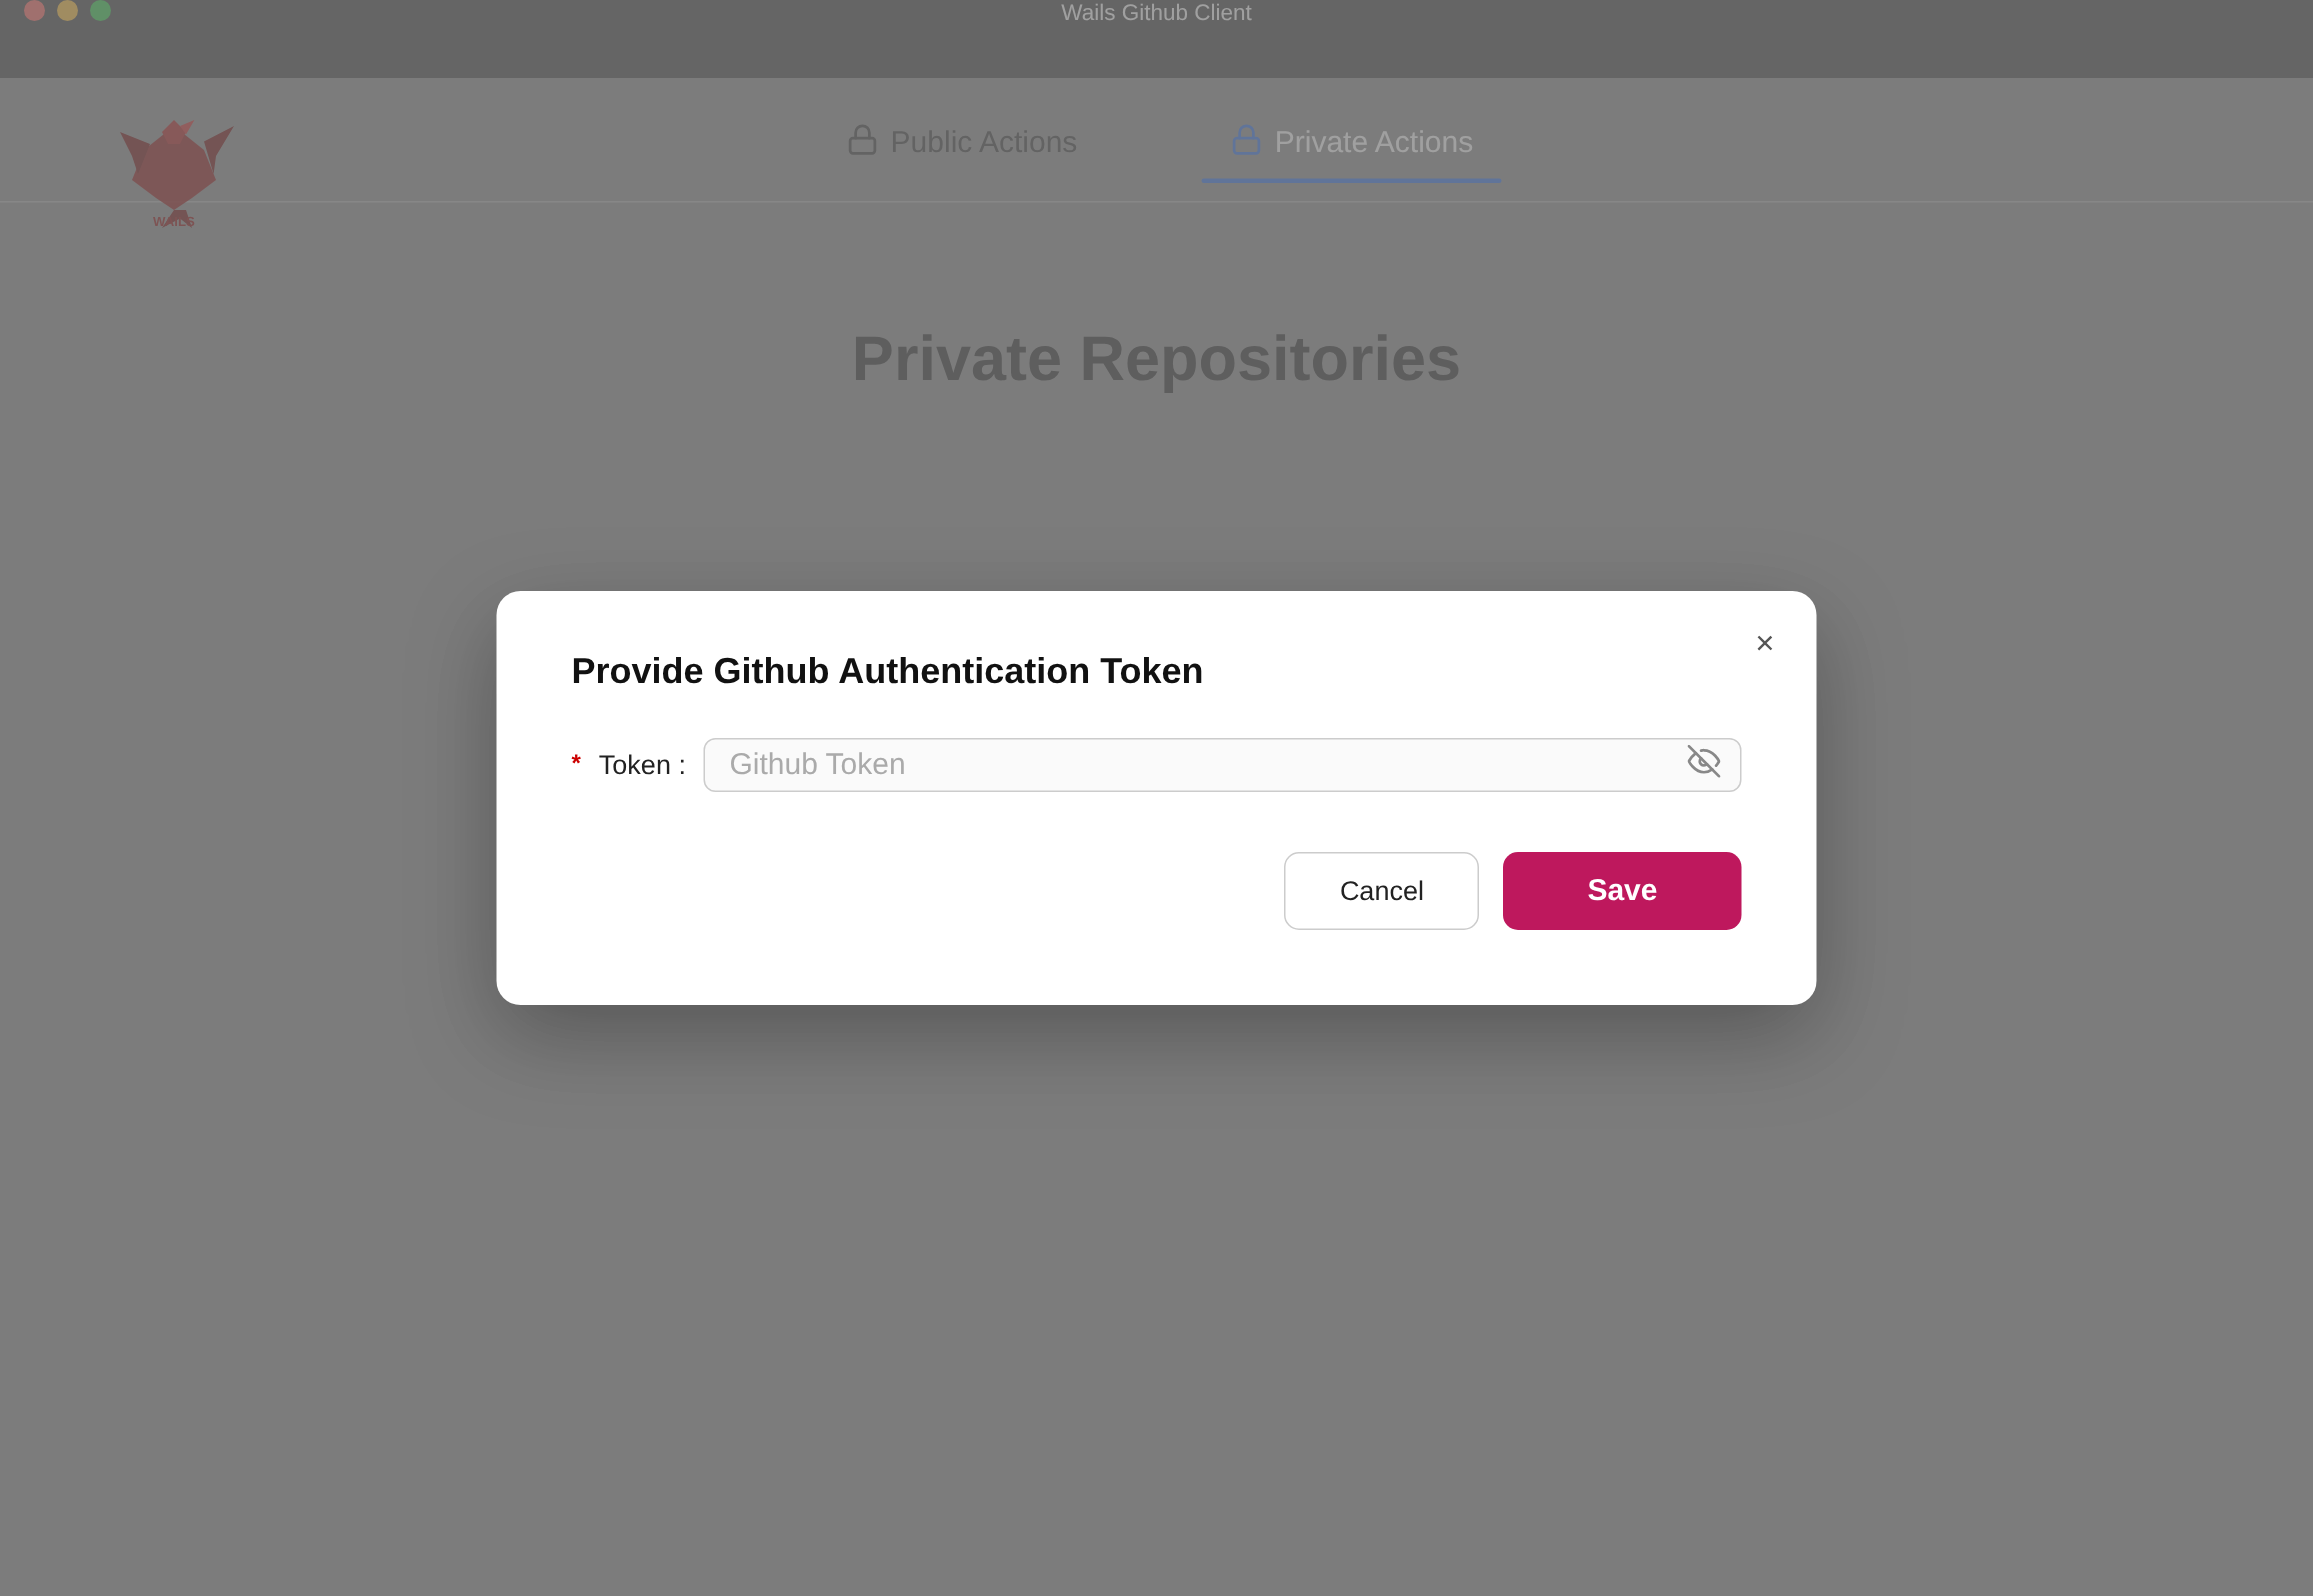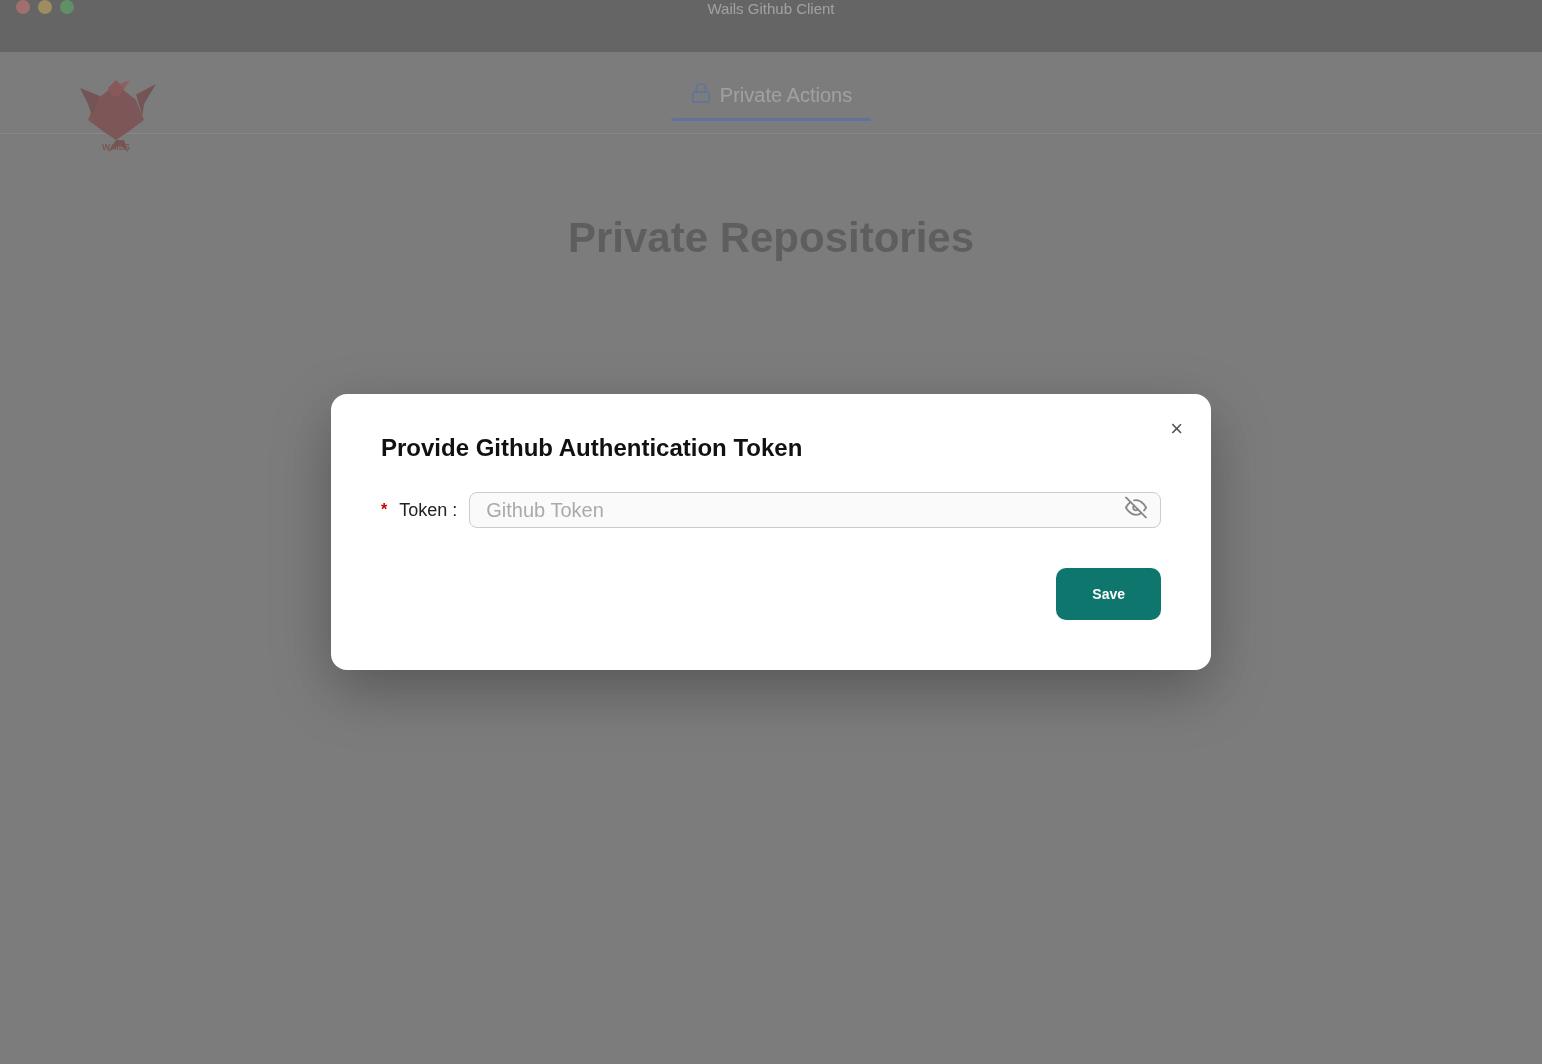--- a/index.html
+++ b/index.html
@@ -259,25 +259,25 @@
       border-radius: 10px;
       background: #ffffff;
       font-size: 18px;
       font-weight: 500;
       color: #222222;
       cursor: pointer;
     }
 
     .btn-save {
       height: 52px;
-      padding: 0 36px;
+      padding: 0 56px;
       border: none;
       border-radius: 10px;
-      background: #0f766e;
-      font-size: 14px;
+      background: #be185d;
+      font-size: 20px;
       font-weight: 700;
       color: #ffffff;
       cursor: pointer;
     }
 
     
     .lock-icon {
       display: inline-block;
       vertical-align: middle;
     }
@@ -315,20 +315,32 @@
 
           <polygon points="45,85 35,100 50,92 60,100 55,85" fill="#6b0000"></polygon>
         </g>
 
         <text x="45" y="98" text-anchor="middle" fill="#8b0000" font-size="11" font-weight="bold" font-family="sans-serif">WAILS</text>
       </svg>
     </div>
 
     <div class="tabs-container">
 
+      <div class="tab-item inactive">
+        <div class="tab-inner">
+          <span class="lock-icon">
+            <svg width="22" height="22" viewBox="0 0 24 24" fill="none" stroke="#333333" stroke-width="2" stroke-linecap="round" stroke-linejoin="round">
+              <rect x="3" y="11" width="18" height="11" rx="2" ry="2"></rect>
+              <path d="M7 11V7a5 5 0 0 1 10 0v4"></path>
+            </svg>
+          </span>
+          <span class="tab-label">Public Actions</span>
+        </div>
+        <div class="tab-underline"></div>
+      </div>
 
       <div class="tab-item active">
         <div class="tab-inner">
           <span class="lock-icon">
             <svg width="22" height="22" viewBox="0 0 24 24" fill="none" stroke="#2a6de8" stroke-width="2" stroke-linecap="round" stroke-linejoin="round">
               <rect x="3" y="11" width="18" height="11" rx="2" ry="2"></rect>
               <path d="M7 11V7a5 5 0 0 1 10 0v4"></path>
             </svg>
           </span>
           <span class="tab-label">Private Actions</span>
@@ -359,17 +371,18 @@
         <button class="eye-icon-btn">
           <svg width="22" height="22" viewBox="0 0 24 24" fill="none" stroke="#888888" stroke-width="2" stroke-linecap="round" stroke-linejoin="round">
             <path d="M17.94 17.94A10.07 10.07 0 0 1 12 20c-7 0-11-8-11-8a18.45 18.45 0 0 1 5.06-5.94M9.9 4.24A9.12 9.12 0 0 1 12 4c7 0 11 8 11 8a18.5 18.5 0 0 1-2.16 3.19m-6.72-1.07a3 3 0 1 1-4.24-4.24"></path>
             <line x1="1" y1="1" x2="23" y2="23"></line>
           </svg>
         </button>
       </div>
     </div>
 
     <div class="modal-actions">
+      <button class="btn-cancel">Cancel</button>
       <button class="btn-save">Save</button>
     </div>
 
   </div>
 </div>
 
 </body></html>

